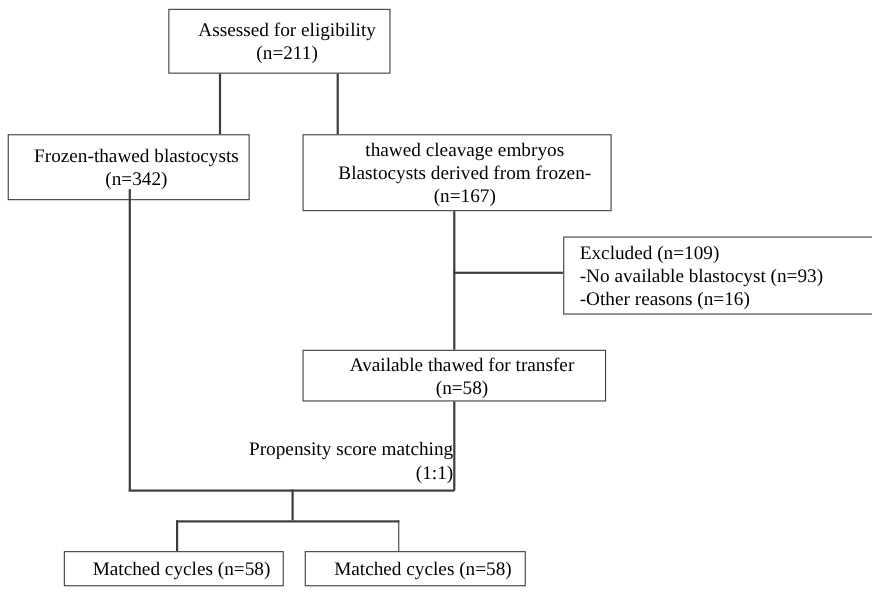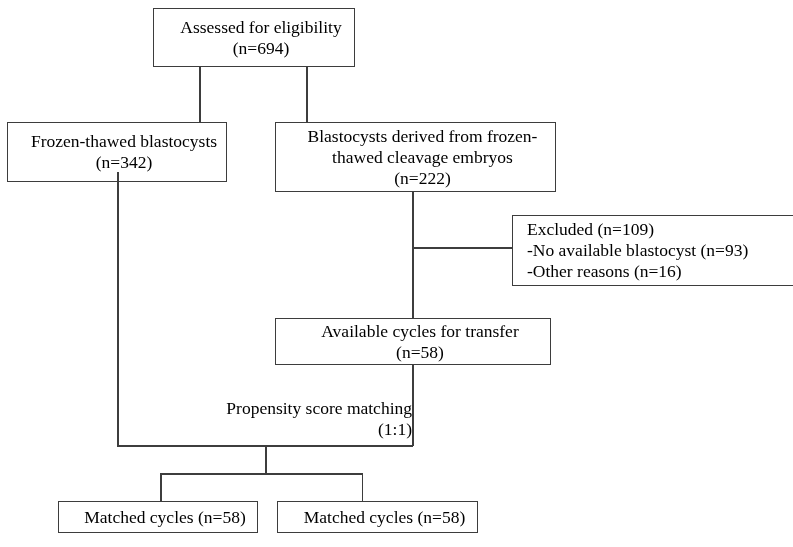--- a/index.html
+++ b/index.html
@@ -56,42 +56,42 @@
   .connector.v { width: 1.5px; }
   .connector.h { height: 1.5px; }
 </style>
 </head>
 <body>
 
 <div id="canvas">
 
   <div class="box" style="left:153px; top:8px; width:202px; height:59px;">
     <div class="ln">Assessed for eligibility</div>
-    <div class="ln">(n=694)</div>
+    <div class="ln">(n=211)</div>
   </div>
 
   <div class="box" style="left:7px; top:122px; width:220px; height:60px;">
     <div class="ln">Frozen-thawed blastocysts</div>
     <div class="ln">(n=342)</div>
   </div>
 
   <div class="box" style="left:275px; top:122px; width:281px; height:70px;">
+    <div class="ln">thawed cleavage embryos</div>
     <div class="ln">Blastocysts derived from frozen-</div>
-    <div class="ln">thawed cleavage embryos</div>
-    <div class="ln">(n=222)</div>
+    <div class="ln">(n=167)</div>
   </div>
 
   <div class="box left-align" style="left:512px; top:215px; width:319px; height:71px;">
     <div class="ln">Excluded (n=109)</div>
     <div class="ln">-No available blastocyst (n=93)</div>
     <div class="ln">-Other reasons (n=16)</div>
   </div>
 
   <div class="box" style="left:275px; top:318px; width:276px; height:47px;">
-    <div class="ln">Available cycles for transfer</div>
+    <div class="ln">Available thawed for transfer</div>
     <div class="ln">(n=58)</div>
   </div>
 
   <div class="floating-label" style="left:118px; top:396px; width:294px; height:46px;">
     <div class="ln">Propensity score matching</div>
     <div class="ln">(1:1)</div>
   </div>
 
   <div class="box" style="left:58px; top:501px; width:200px; height:32px;">
     <div class="ln">Matched cycles (n=58)</div>

